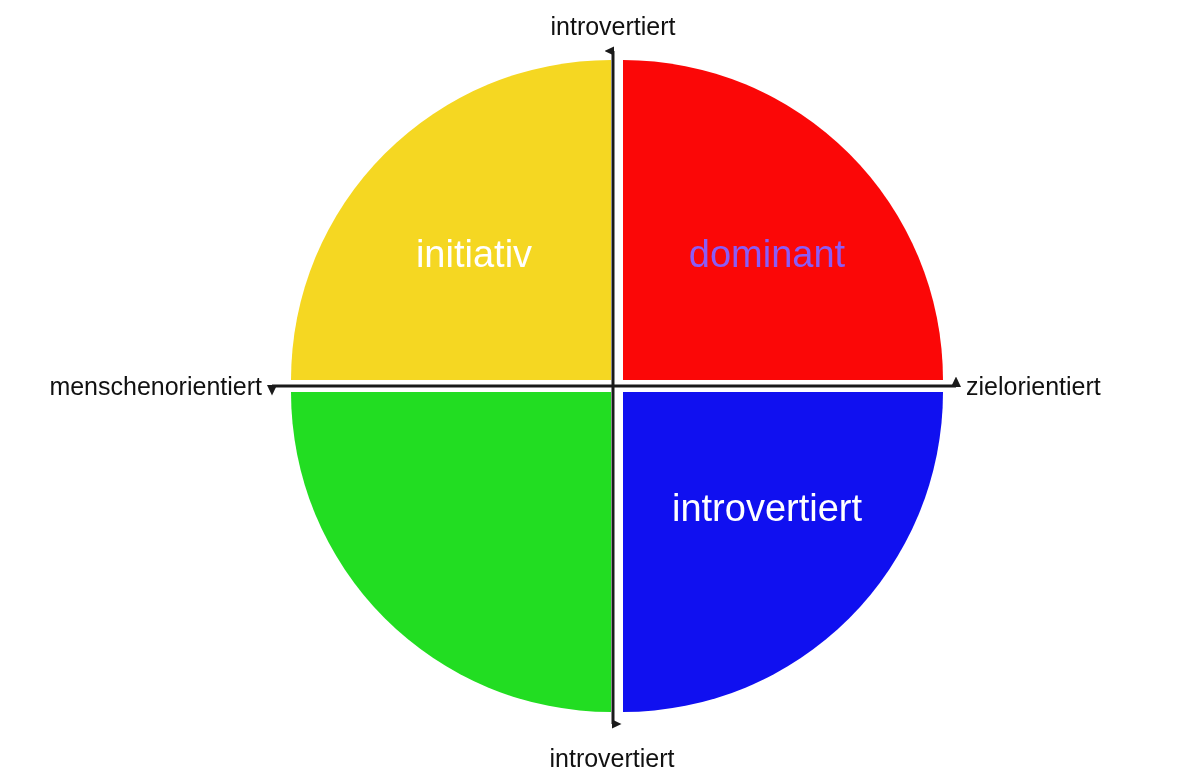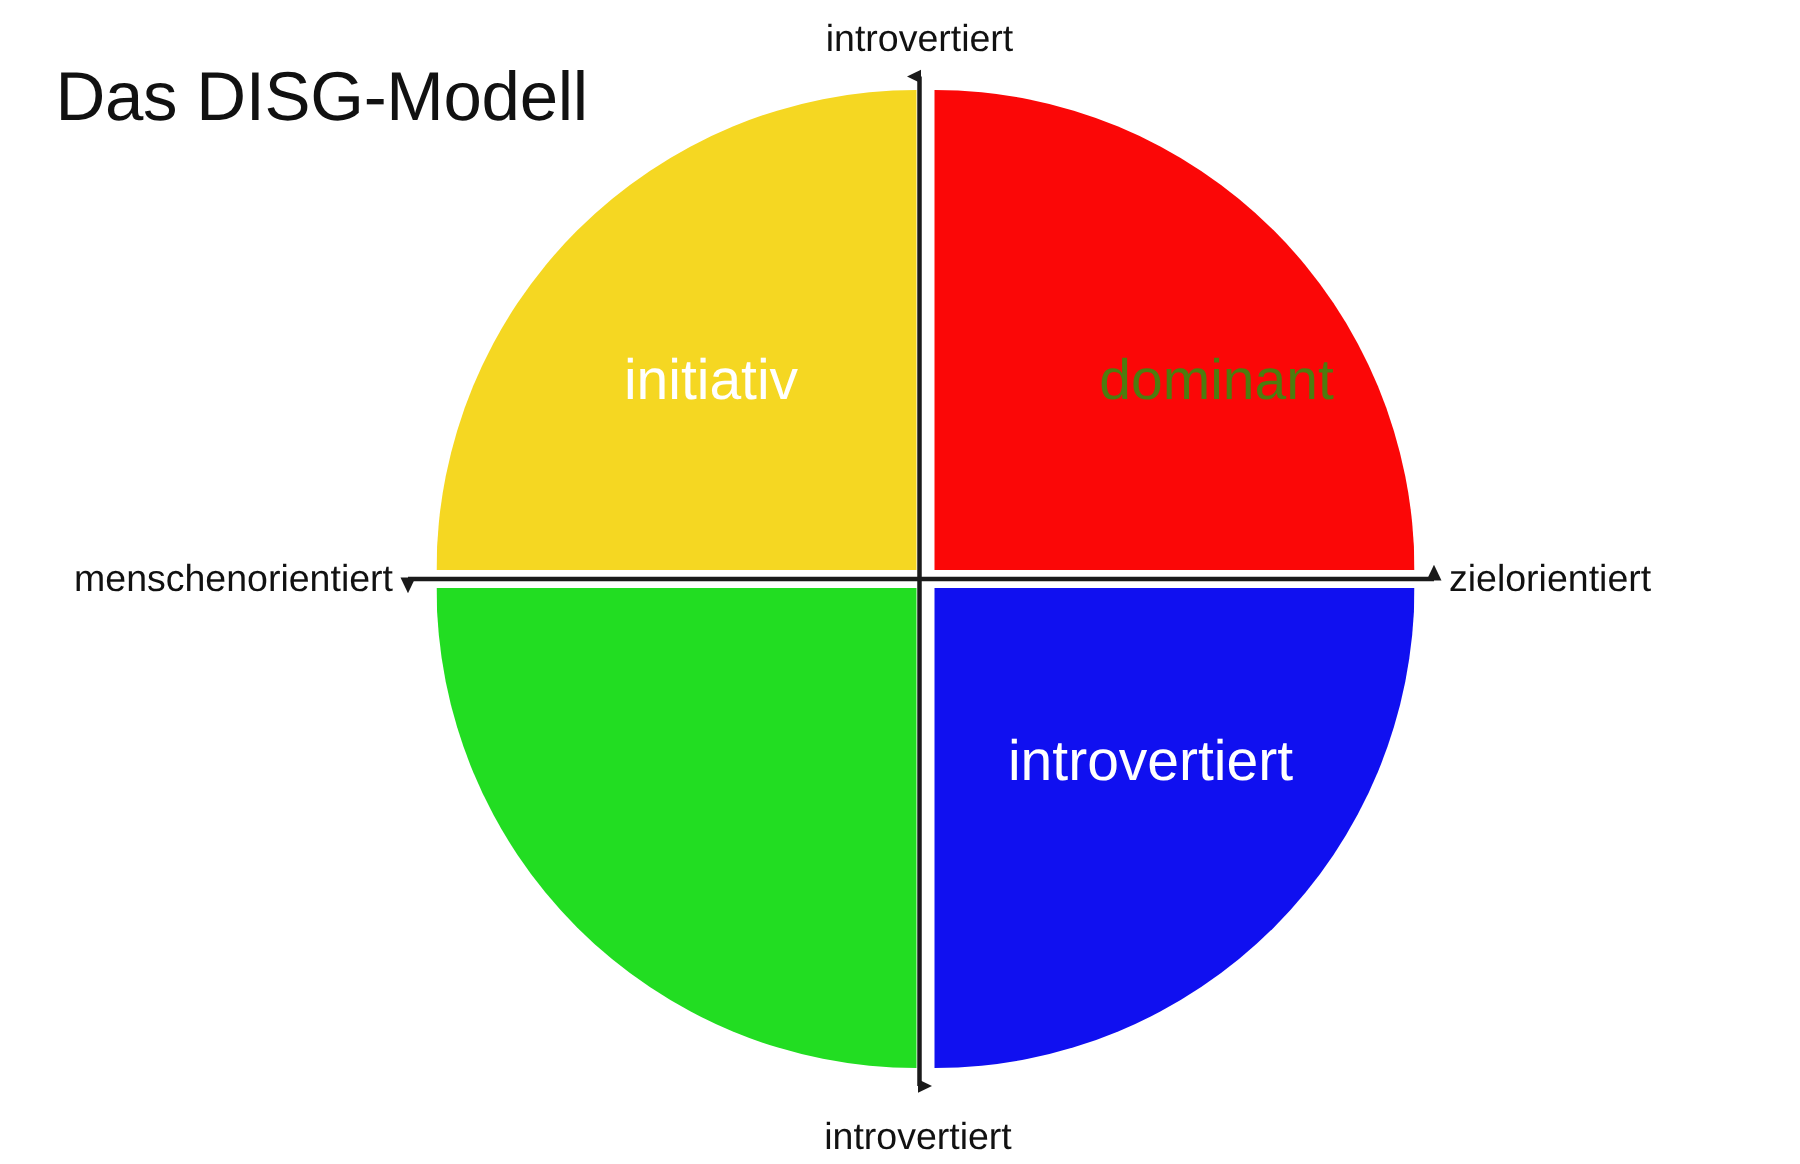--- a/index.html
+++ b/index.html
@@ -124,42 +124,41 @@
     width: 1200px;
     height: 776px;
     pointer-events: none;
   }
 </style>
 </head>
 <body>
 
 <div id="canvas">
 
-  <div id="title">Das DISG-Modell</div>
 
   <div id="wheel">
 
     <div class="quadrant" id="quad-initiativ">
       <div class="fill" id="fill-initiativ" style="background: rgb(245, 215, 34);"></div>
     </div>
 
     <div class="quadrant" id="quad-dominant">
       <div class="fill" id="fill-dominant" style="background: rgb(251, 7, 7);"></div>
     </div>
 
     <div class="quadrant" id="quad-stetig">
       <div class="fill" id="fill-stetig" style="background: rgb(34, 221, 34);"></div>
     </div>
 
     <div class="quadrant" id="quad-gewissenhaft">
       <div class="fill" id="fill-gewissenhaft" style="background: rgb(16, 16, 240);"></div>
     </div>
 
     <div class="quad-label" id="lbl-initiativ" style="color: rgb(255, 255, 255);">initiativ</div>
-    <div class="quad-label" id="lbl-dominant" style="color: #4d7c0f; margin-left: 44px;">dominant</div>
+    <div class="quad-label" id="lbl-dominant" style="color: #8b5cf6;">dominant</div>
     <div class="quad-label" id="lbl-gewissenhaft" style="color: rgb(255, 255, 255);">introvertiert</div>
   </div>
 
   <svg id="axes" viewBox="0 0 1200 776" width="1200" height="776">
     <defs>
       <marker id="arrow-up" markerWidth="10" markerHeight="10" refX="5" refY="8.5" orient="auto" markerUnits="userSpaceOnUse">
         <path d="M5,0 L9.5,9.5 L0.5,9.5 Z" fill="#1a1a1a"></path>
       </marker>
       <marker id="arrow-down" markerWidth="10" markerHeight="10" refX="5" refY="8.5" orient="auto" markerUnits="userSpaceOnUse">
         <path d="M5,0 L9.5,9.5 L0.5,9.5 Z" fill="#1a1a1a"></path>

